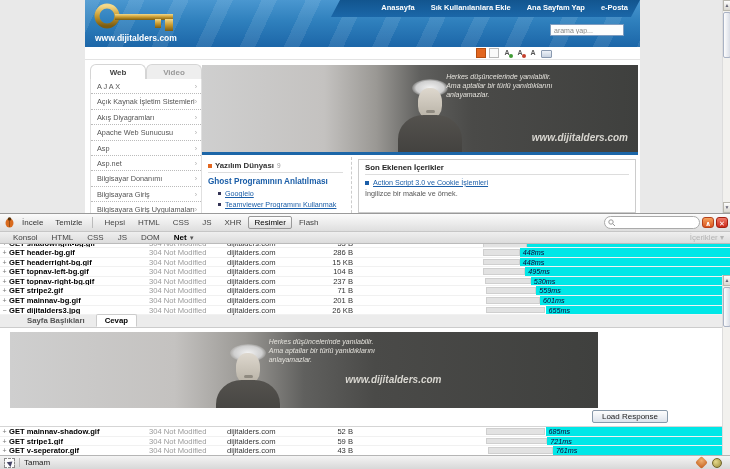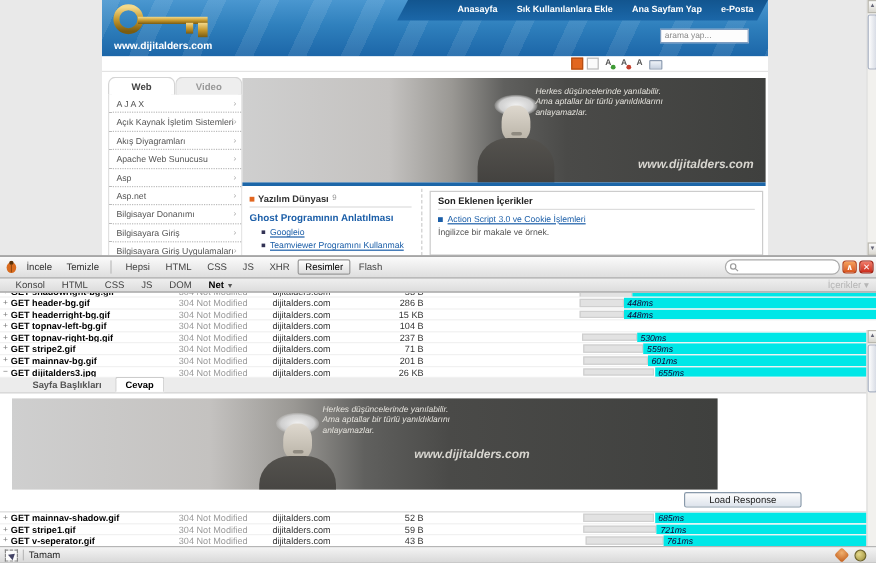--- a/index.html
+++ b/index.html
@@ -144,21 +144,21 @@
   .detail-tabs { height:13px; background:#ececec; border-bottom:1px solid #ccc; display:flex; align-items:flex-end; padding-left:18px; gap:2px; }
   .d-tab { font-size:7.8px; font-weight:bold; color:#555; padding:1px 8px; border:1px solid transparent; }
   .d-tab.active { background:#fff; color:#000; border:1px solid #ccc; border-bottom:1px solid #fff; border-radius:2px 2px 0 0; }
   .detail-body { position:relative; height:98px; background:#fff; }
   .resp-img { position:absolute; left:10px; top:4px; width:588px; height:76px; }
   .resp-img .einstein { left:35%; }
   .resp-img .chalk-quote { left:44%; top:5px; }
   .resp-img .chalk-site { left:57%; top:42px; font-size:10px; }
   .resp-watermark { position:absolute; left:32%; top:2px; font-size:22px; font-weight:bold;
     color:rgba(255,255,255,.28); letter-spacing:1px; }
-  .load-btn { position:absolute; right:62px; bottom:3px; font-size:8px; color:#222; padding:1px 20px;
+  .load-btn { position:absolute; right:62px; bottom:3px; font-size:8px; color:#222; padding:1px 9px;
     background:linear-gradient(#fdfdfd,#dde3ec); border:1px solid #8899aa; border-radius:2px; }
 
   
   .v-scroll.net { top:31px; height:211px; }
 
   
   .fb-status { position:absolute; left:0; bottom:0; width:730px; height:14px;
     background:linear-gradient(#f4f4f4,#d8d8d8); border-top:1px solid #b5b5b5; display:flex; align-items:center; padding:0 4px; gap:4px; }
   .inspect-icon { width:11px; height:10px; border:1px dashed #888; background:#fcfcfc; position:relative; }
   .inspect-icon:after { content:""; position:absolute; right:1px; bottom:1px; border-left:5px solid #446;
@@ -397,20 +397,24 @@
       <i class="bar-wait" style="left:33%;width:10%"></i>
       <i class="bar-recv" style="left:43%"><b>448ms</b></i>
     </span>
   </div>
   <div class="net-row">
     <span class="c-exp">+</span>
     <span class="c-name">GET topnav-left-bg.gif</span>
     <span class="c-status">304 Not Modified</span>
     <span class="c-domain">dijitalders.com</span>
     <span class="c-size">104 B</span>
+    <span class="c-time">
+      <i class="bar-wait" style="left:33%;width:11.5%"></i>
+      <i class="bar-recv" style="left:44.5%"><b>495ms</b></i>
+    </span>
   </div>
   <div class="net-row">
     <span class="c-exp">+</span>
     <span class="c-name">GET topnav-right-bg.gif</span>
     <span class="c-status">304 Not Modified</span>
     <span class="c-domain">dijitalders.com</span>
     <span class="c-size">237 B</span>
     <span class="c-time">
       <i class="bar-wait" style="left:33.5%;width:12.5%"></i>
       <i class="bar-recv" style="left:46%"><b>530ms</b></i>

